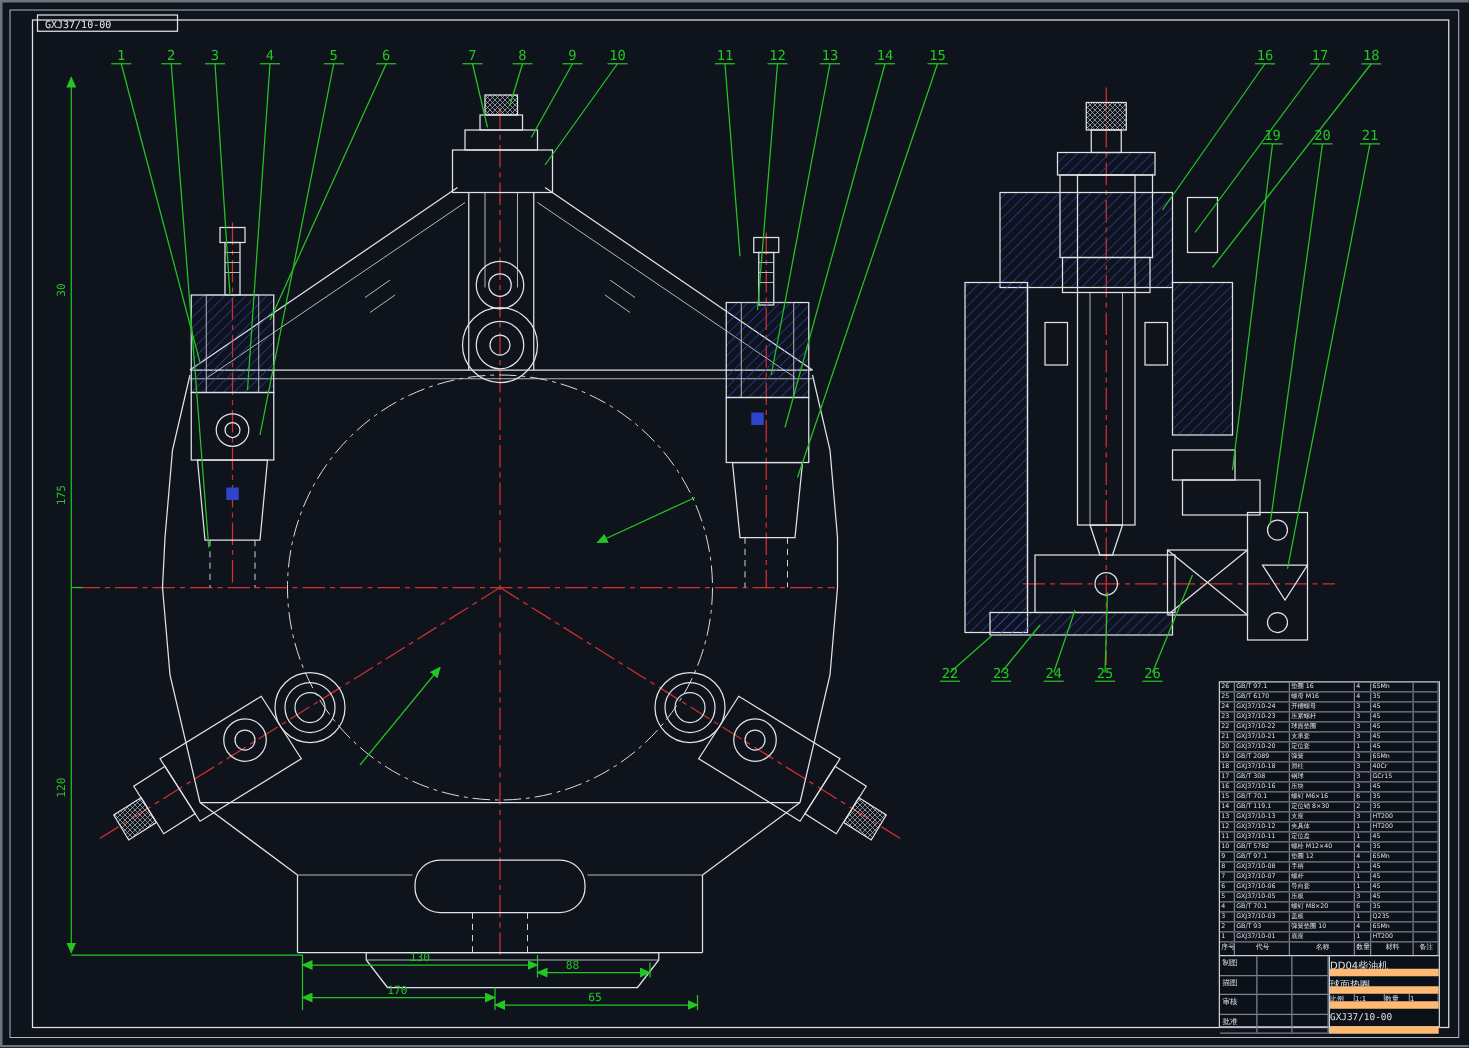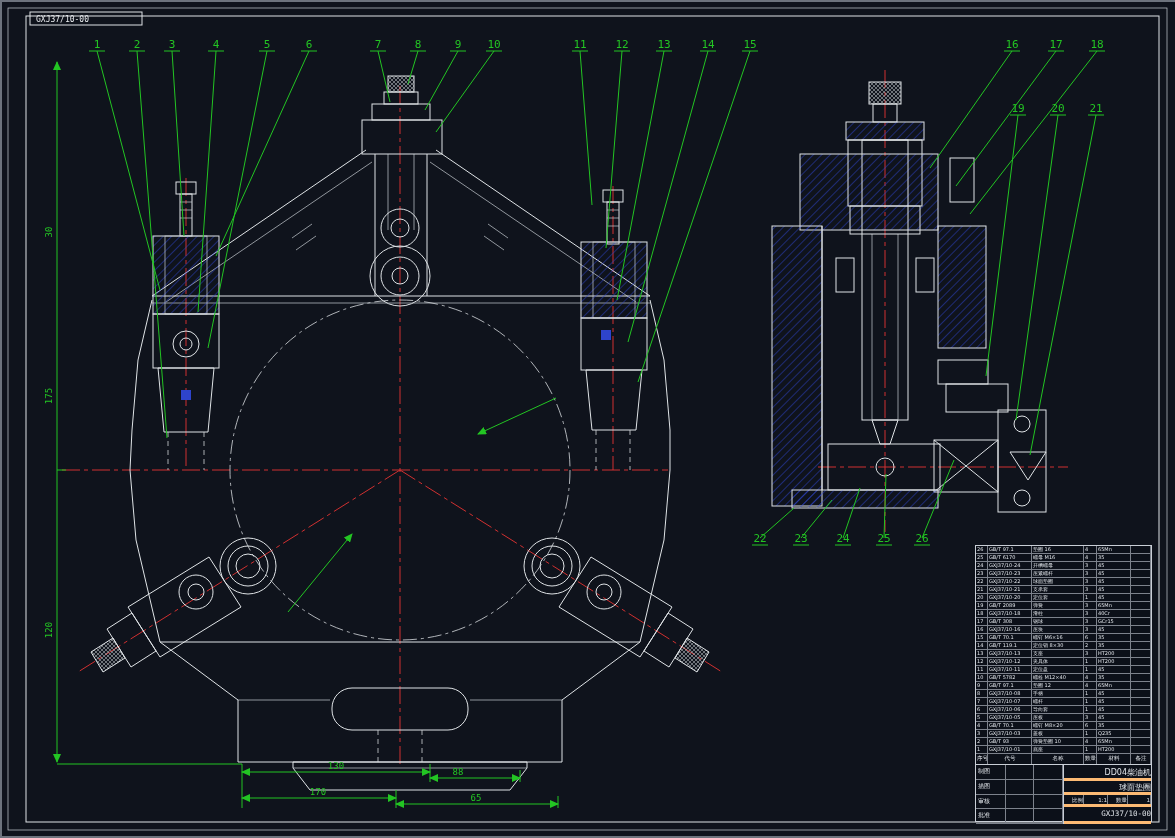--- a/index.html
+++ b/index.html
@@ -23,21 +23,21 @@
   .bom-row{flex:1;display:grid;grid-template-columns:12px 44px 52px 13px 34px 1fr;
            border-bottom:1px solid #7d828c;font-size:5px;line-height:7px;overflow:hidden;}
   .bom-row span,.bom-head span{border-right:1px solid #7d828c;padding-left:1px;white-space:nowrap;overflow:hidden;}
   .bom-head{height:10px;display:grid;grid-template-columns:12px 44px 52px 13px 34px 1fr;
             border-bottom:1px solid #c9ced6;font-size:5.5px;line-height:9px;text-align:center;}
   .tb{height:57px;display:grid;grid-template-columns:88px 1fr;font-size:6px;}
   .tb-left{display:grid;grid-template-rows:repeat(4,1fr);border-right:1px solid #c9ced6;}
   .tb-left .trow{display:grid;grid-template-columns:30px 28px 1fr;border-bottom:1px solid #7d828c;}
   .tb-left .trow span{border-right:1px solid #7d828c;padding-left:2px;line-height:12px;}
   .tb-right{display:grid;grid-template-rows:16px 14px 12px 1fr;}
-  .tb-right .cell{border-bottom:3px solid #fdba74;text-align:right;overflow:hidden;}
+  .tb-right .cell{border-bottom:6px solid #fdba74;text-align:left;overflow:hidden;}
   .tb-proj{font-size:8px;line-height:16px;}
   .tb-part{font-size:8px;line-height:14px;}
   .tb-meta{display:grid;grid-template-columns:20px 24px 20px 1fr;font-size:5.5px;line-height:11px;}
   .tb-meta span{border-right:1px solid #7d828c;}
   .tb-no{font-family:"DejaVu Sans Mono",monospace;font-size:7.5px;line-height:14px;text-align:center;}
 </style>
 </head>
 <body>
 
 <div class="page">

